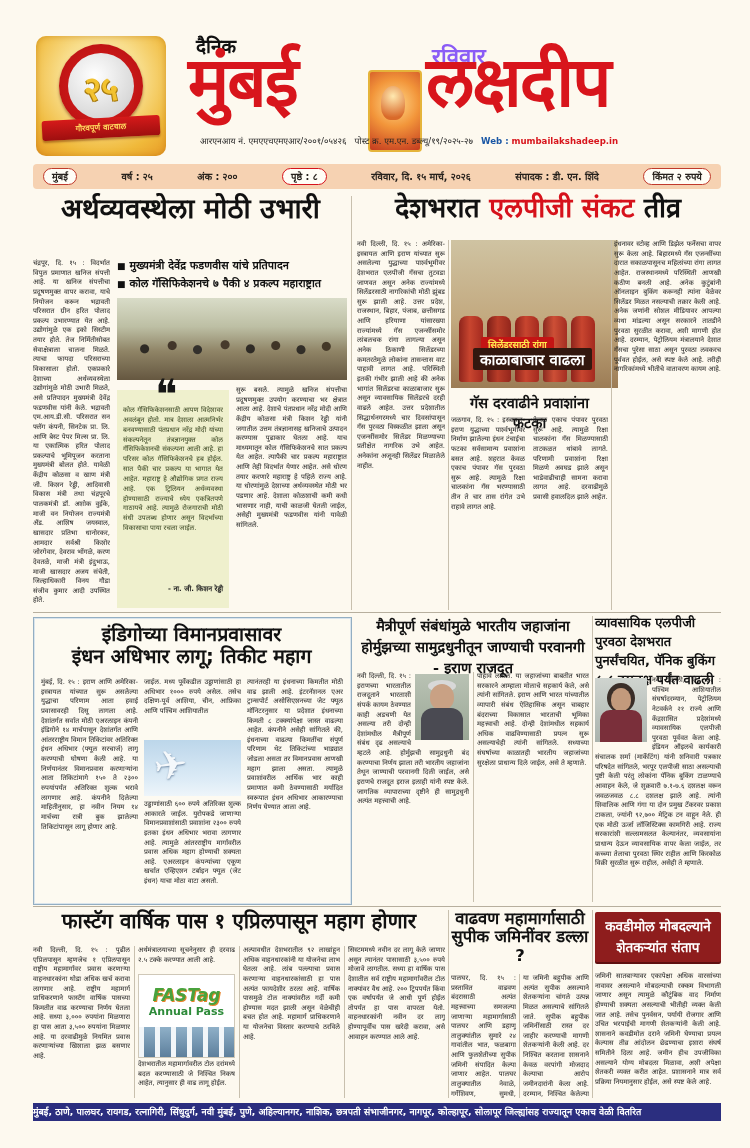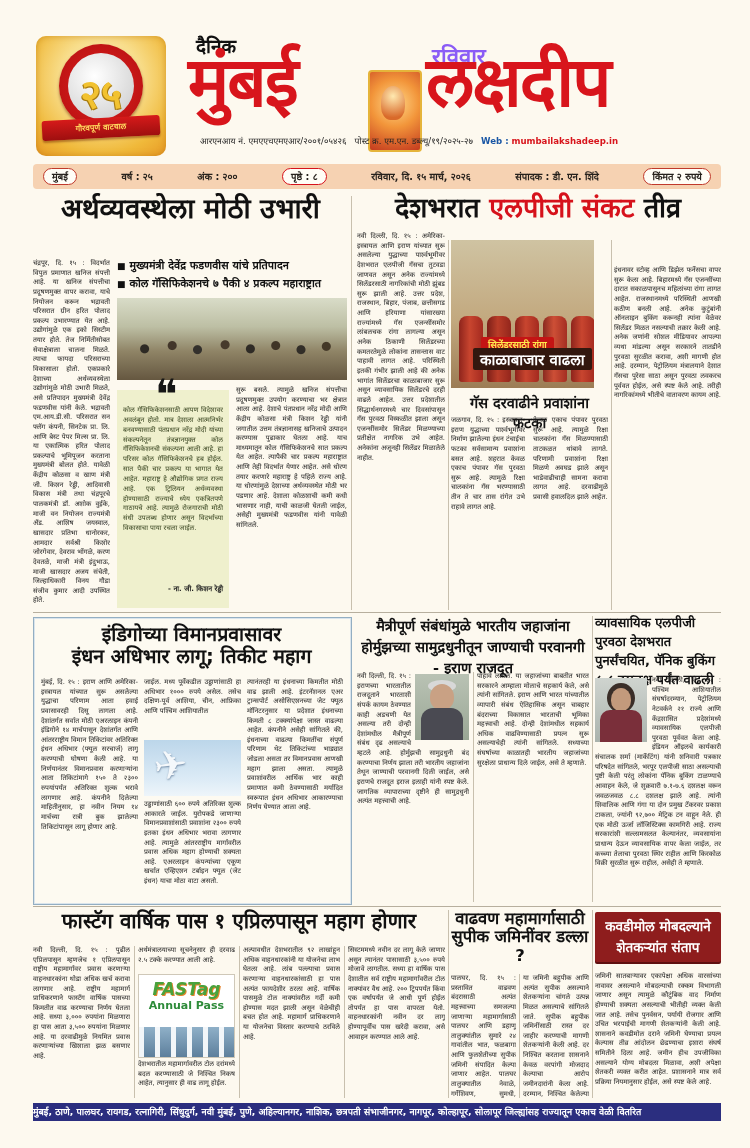--- a/index.html
+++ b/index.html
@@ -13,21 +13,21 @@
 
   
   .badge{left:36px;top:36px;width:130px;height:120px;border-radius:10px;
     background:radial-gradient(circle at 50% 35%,#fdf4cf 0%,#f8dd8a 40%,#f0b93a 75%,#e89a26 100%);
     box-shadow:inset 0 0 6px rgba(180,110,10,.5);}
   .rosette{position:absolute;left:23px;top:8px;width:84px;height:84px;border-radius:50%;
     background:radial-gradient(circle,#e02020 0%,#c01414 70%,#8d0e0e 100%);
     box-shadow:0 2px 3px rgba(100,30,0,.5);}
   .rosette-inner{position:absolute;left:9px;top:9px;width:66px;height:66px;border-radius:50%;
     background:radial-gradient(circle at 40% 35%,#ffffff,#d9d9d9 70%,#b9b9b9);}
-  .badge-num{position:absolute;left:0;top:12px;width:66px;text-align:center;font-size:40px;font-weight:bold;
+  .badge-num{position:absolute;left:0;top:12px;width:66px;text-align:center;font-size:33px;font-weight:bold;
     color:#f2c230;text-shadow:1px 1px 0 #a87b10,-1px 1px 0 #a87b10;}
   .ribbon{position:absolute;left:6px;top:82px;width:118px;height:20px;background:linear-gradient(180deg,#d61a1a,#9e0f0f);
     border-radius:3px;transform:rotate(-3deg);color:#ffd75e;font-size:8px;font-weight:bold;text-align:center;line-height:20px;
     box-shadow:0 2px 2px rgba(90,20,0,.4);}
   .m-daily{left:196px;top:33px;font-size:19px;font-weight:bold;color:#111;}
   .m-title{font-weight:bold;color:#d8151c;font-size:69px;line-height:1;letter-spacing:-2px;white-space:nowrap;}
   .m-weekday{left:432px;top:40px;font-size:22px;font-weight:bold;color:#8b5cf6;}
   .ganesh{left:368px;top:70px;width:50px;height:78px;border-radius:4px;border:2px solid #e5b43a;
     background:radial-gradient(circle at 50% 40%,#ffd98a 0%,#f2953a 45%,#c43a1e 100%);}
   .ganesh:after{content:"";position:absolute;left:11px;top:14px;width:24px;height:34px;border-radius:50% 50% 40% 40%;
@@ -61,29 +61,29 @@
       linear-gradient(180deg,#d9dcc8 0%,#bdbfa4 35%,#8f8466 65%,#655740 100%);}
   .quote-box{left:117px;top:390px;width:112px;height:218px;background:#eff0cd;box-sizing:border-box;padding:16px 6px 4px 6px;}
   .quote-mark{position:absolute;left:38px;top:-16px;font-size:42px;color:#151515;line-height:1;}
   .quote-txt{font-size:6.8px;line-height:1.45;color:#34401c;text-align:justify;height:176px;overflow:hidden;}
   .quote-by{font-size:7px;font-weight:bold;color:#222;text-align:right;margin-top:2px;}
   .a1-c2{left:236px;top:386px;width:111px;height:222px;}
 
   
   .a2-h{left:355px;top:193px;width:366px;font-size:27px;}
   .red{color:#d6121b;}
-  .a2-c1{left:357px;top:232px;width:88px;height:370px;}
-  .lpg-photo{left:451px;top:240px;width:143px;height:148px;background:linear-gradient(180deg,#cfc3a2 0%,#c2a87e 55%,#9c7c55 100%);overflow:hidden;}
+  .a2-c1{left:357px;top:240px;width:88px;height:370px;}
+  .lpg-photo{left:451px;top:240px;width:167px;height:148px;background:linear-gradient(180deg,#cfc3a2 0%,#c2a87e 55%,#9c7c55 100%);overflow:hidden;}
   .cyl{position:absolute;bottom:6px;width:24px;height:66px;border-radius:8px 8px 3px 3px;background:linear-gradient(90deg,#8e241c,#c8452f 45%,#a42a1f);}
   .cap-badge1{position:absolute;left:30px;bottom:36px;background:#c41414;color:#ffe84d;font-size:9.5px;font-weight:bold;padding:1px 7px;border-radius:2px;white-space:nowrap;}
   .cap-badge2{position:absolute;left:22px;bottom:18px;background:#33180f;color:#ffffff;font-size:15px;font-weight:bold;padding:1px 7px;border-radius:2px;white-space:nowrap;}
   .a2-subh{left:451px;top:392px;width:157px;font-size:14.5px;font-weight:bold;text-align:center;color:#111;}
   .a2-s1{left:451px;top:416px;width:74px;height:194px;}
   .a2-s2{left:533px;top:416px;width:75px;height:194px;}
-  .a2-c4{left:614px;top:240px;width:107px;height:370px;margin-top:26px;}
+  .a2-c4{left:614px;top:240px;width:107px;height:370px;}
 
   
   .a3-box{left:33px;top:617px;width:317px;height:286px;border:1px solid #93aec2;box-shadow:inset 0 0 0 1px #d9e4ec;background:#fdfaf1;}
   .a3-h{left:40px;top:624px;width:303px;font-size:19.5px;}
   .a3-c1{left:41px;top:678px;width:97px;height:218px;}
   .a3-c2a{left:144px;top:678px;width:97px;height:60px;}
   .plane{left:144px;top:740px;width:97px;height:56px;background:linear-gradient(180deg,#bcd6ea 0%,#dcebf6 70%,#eef5fa 100%);overflow:hidden;}
   .plane-glyph{position:absolute;left:10px;top:2px;font-size:40px;color:#f4f8fb;text-shadow:0 1px 2px #6b84a0;transform:rotate(-8deg);}
   .a3-c2b{left:144px;top:800px;width:97px;height:96px;}
   .a3-c3{left:247px;top:678px;width:96px;height:218px;}
@@ -103,21 +103,21 @@
   .portrait-woman{float:left;width:52px;height:64px;margin:2px 5px 2px 0;background:linear-gradient(180deg,#cfd4cf,#aab3ad);position:relative;overflow:hidden;}
   .w-hair{position:absolute;left:12px;top:5px;width:28px;height:30px;border-radius:50%;background:#3a2e28;}
   .w-head{position:absolute;left:16px;top:10px;width:20px;height:23px;border-radius:50% 50% 45% 45%;background:#c39a7c;}
   .w-torso{position:absolute;left:5px;top:32px;width:42px;height:32px;border-radius:10px 10px 0 0;background:#7a2f3a;}
 
   
   .a6-h{left:33px;top:910px;width:412px;font-size:20.5px;}
   .a6-c1{left:33px;top:946px;width:97px;height:152px;}
   .a6-c2a{left:138px;top:946px;width:97px;height:26px;}
   .fastag{left:138px;top:974px;width:97px;height:84px;background:#ffffff;border:1px solid #cfc8b8;box-sizing:border-box;overflow:hidden;}
-  .fastag-logo{font-size:17px;font-weight:bold;font-style:italic;color:#49a23c;text-align:center;margin-top:4px;
+  .fastag-logo{font-size:17px;font-weight:bold;font-style:italic;color:#49a23c;text-align:center;margin-top:10px;
     text-shadow:1px 1px 0 #e8832a;}
   .fastag-sub{font-size:11px;font-weight:bold;color:#2e8b3a;text-align:center;}
   .toll{position:absolute;left:0;bottom:0;width:100%;height:30px;
     background:repeating-linear-gradient(90deg,#f2f6f9 0 5px,transparent 5px 16px),linear-gradient(180deg,#8fb0c8,#5d7f9c);}
   .a6-c2b{left:138px;top:1060px;width:97px;height:38px;}
   .a6-c3{left:243px;top:946px;width:97px;height:152px;}
   .a6-c4{left:348px;top:946px;width:97px;height:152px;}
   .a7-h{left:451px;top:910px;width:138px;font-size:16.5px;}
   .a7-c1{left:451px;top:974px;width:65px;height:124px;}
   .a7-c2{left:523px;top:974px;width:66px;height:124px;}

